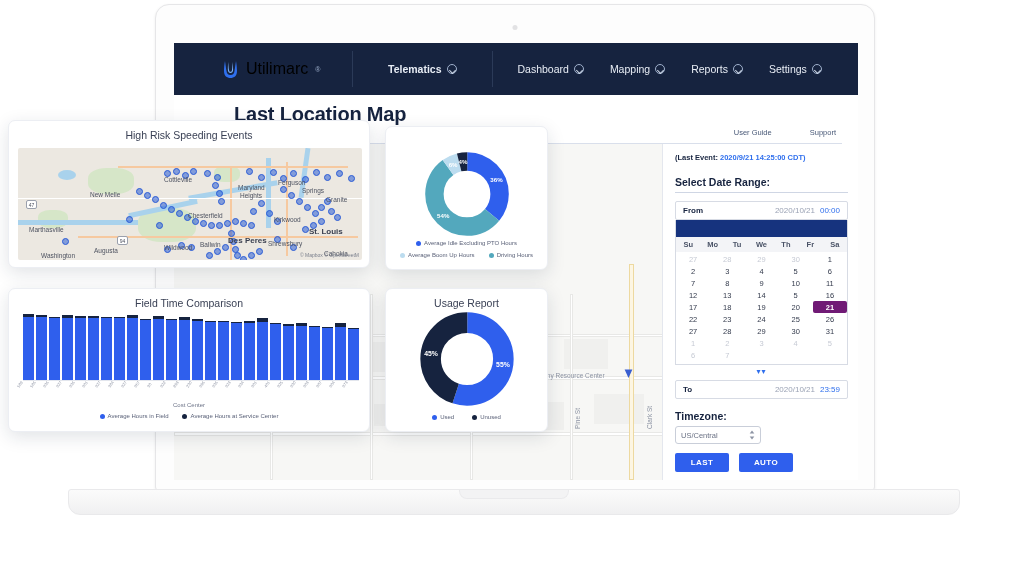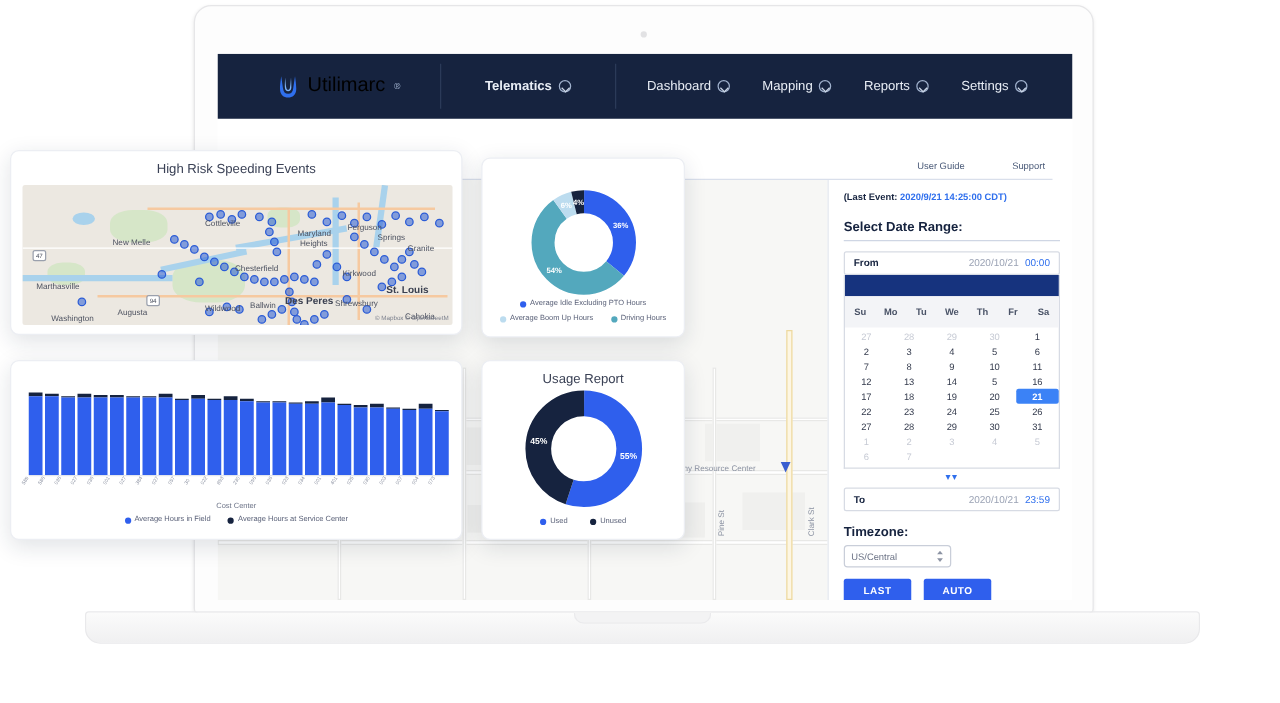--- a/index.html
+++ b/index.html
@@ -156,36 +156,36 @@
   .date-field .df-label { color: #16233f; font-weight: bold; }
   .date-field .df-right { display: flex; gap: 5px; }
   .date-field .df-date { color: #9aa2b4; }
   .date-field .df-time { color: #2f6fed; }
 
   
   #calendar { border: 1px solid #d7dbe4; border-top: none; background: #fff; }
   #cal-header-bar { height: 17px; background: #16337e; }
   #cal-weekdays {
     display: grid; grid-template-columns: repeat(7, 1fr);
-    background: #f3f4f7; padding: 8px 0;
+    background: #f3f4f7; padding: 3px 0;
   }
   #cal-weekdays div {
     text-align: center; font-size: 7.5px; font-weight: bold; color: #4a5367;
   }
   #cal-days {
     display: grid; grid-template-columns: repeat(5, 1fr);
     padding: 1px 0 3px;
   }
   .cal-day {
     text-align: center; font-size: 7.5px; color: #333a4c;
     padding: 1.5px 0; cursor: pointer;
   }
   .cal-day.muted { color: #c6cad4; }
   .cal-day.selected {
-    background: #3b82f6; color: #ffffff; font-weight: bold;
+    background: #701a75; color: #ffffff; font-weight: bold;
     border-radius: 2px;
   }
   #cal-expand {
     text-align: center; color: #2f6fed; font-size: 8px;
     letter-spacing: 1px; margin: 2px 0 4px; cursor: pointer;
   }
 
   #timezone-title {
     font-size: 10.5px; font-weight: bold; color: #16233f;
     margin: 11px 0 4px;
@@ -325,20 +325,21 @@
           <span class="nav-label">Reports</span>
           <span class="caret-circle"></span>
         </div>
         <div class="nav-item">
           <span class="nav-label">Settings</span>
           <span class="caret-circle"></span>
         </div>
       </div>
     </div>
 
+    <div id="page-title">Last Location Map</div>
     <div id="help-links">
       <span class="help-link">User Guide</span>
       <span class="help-link">Support</span>
     </div>
     <div id="title-rule"></div>
 
     <div id="bg-map">
       <div class="bg-block" style="left:30px;top:200px;width:60px;height:26px;"></div>
       <div class="bg-block" style="left:110px;top:205px;width:48px;height:22px;"></div>
       <div class="bg-block" style="left:180px;top:198px;width:70px;height:30px;"></div>
@@ -600,20 +601,21 @@
 
     <span class="sm-label town" style="left:250px;top:92px;">Shrewsbury</span>
     <span class="sm-label town" style="left:256px;top:68px;">Kirkwood</span>
     <span class="sm-label town" style="left:284px;top:39px;">Springs</span>
 
     <div id="sm-attrib">© Mapbox © OpenStreetM</div>
   </div>
 </div>
 
 <div class="card" id="card-fieldtime">
+  <div class="card-title">Field Time Comparison</div>
   <div id="bars-wrap">
       <div class="bar-col">
         <div class="bar-top" style="height: 3.14286px;"></div>
         <div class="bar-bottom" style="height: 62.8571px;"></div>
       </div>
       <div class="bar-col">
         <div class="bar-top" style="height: 2.09524px;"></div>
         <div class="bar-bottom" style="height: 62.8571px;"></div>
       </div>
       <div class="bar-col">

